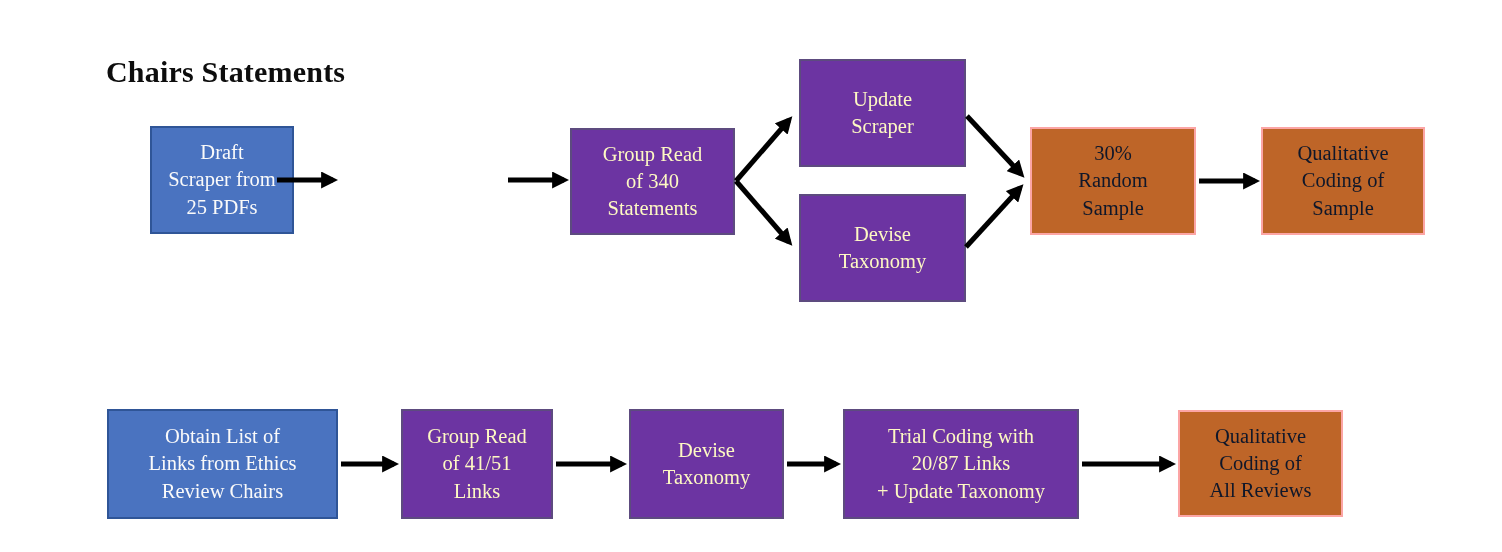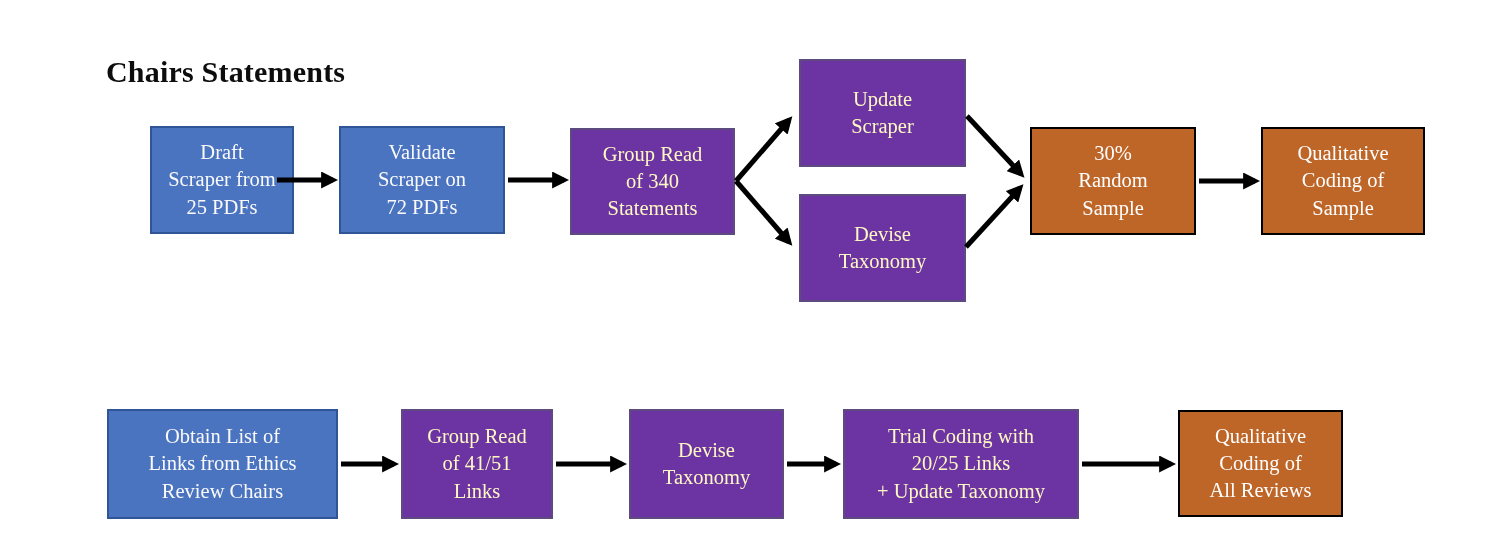--- a/index.html
+++ b/index.html
@@ -33,21 +33,21 @@
     align-items: center;
     justify-content: center;
     text-align: center;
     font-size: 20.5px;
     line-height: 1.32;
     white-space: pre-line;
     padding: 2px 4px;
   }
   .node.blue   { background: #4A73C0; border: 2px solid #2F5597; color: #FAFAFA; }
   .node.purple { background: #6C34A2; border: 2px solid #5D4B7F; color: #fef9c3; }
-  .node.orange { background: #BE6528; border: 2px solid #000000; color: #ffffff; }
+  .node.orange { background: #BE6528; border: 2px solid #fca5a5; color: #0f172a; }
 
   
   #n-draft      { left: 110px;  top: 126px; width: 144px; height: 108px; margin-left: 40px; }
   #n-validate   { left: 339px;  top: 126px; width: 166px; height: 108px; }
   #n-groupread  { left: 570px;  top: 128px; width: 165px; height: 107px; }
   #n-update     { left: 799px;  top: 59px;  width: 167px; height: 108px; }
   #n-devise     { left: 799px;  top: 194px; width: 167px; height: 108px; }
   #n-sample     { left: 1030px; top: 127px; width: 166px; height: 108px; }
   #n-qualsample { left: 1261px; top: 127px; width: 164px; height: 108px; }
 
@@ -71,23 +71,20 @@
 <body>
 
 <div class="canvas">
 
   <div class="section-title" id="title-impact">Chairs Statements</div>
 
 
   <div class="node blue" id="n-draft">Draft
 Scraper from
 25 PDFs</div>
-  <div class="node blue" id="n-validate">Validate
-Scraper on
-72 PDFs</div>
   <div class="node purple" id="n-groupread">Group Read
 of 340
 Statements</div>
   <div class="node purple" id="n-update">Update
 Scraper</div>
   <div class="node purple" id="n-devise">Devise
 Taxonomy</div>
   <div class="node orange" id="n-sample">30%
 Random
 Sample</div>
@@ -97,21 +94,21 @@
 
   <div class="node blue" id="n-obtain">Obtain List of
 Links from Ethics
 Review Chairs</div>
   <div class="node purple" id="n-groupread2">Group Read
 of 41/51
 Links</div>
   <div class="node purple" id="n-devise2">Devise
 Taxonomy</div>
   <div class="node purple" id="n-trial">Trial Coding with
-20/25 Links
+20/87 Links
 + Update Taxonomy</div>
   <div class="node orange" id="n-qualall">Qualitative
 Coding of
 All Reviews</div>
 
   <svg id="arrow-layer" viewBox="0 0 1502 552" xmlns="http://www.w3.org/2000/svg">
     <defs>
       <marker id="ah" viewBox="0 0 10 10" refX="7" refY="5" markerWidth="3.4" markerHeight="3.4" orient="auto-start-reverse">
         <path d="M0,0 L10,5 L0,10 Z" fill="#000000"></path>
       </marker>

